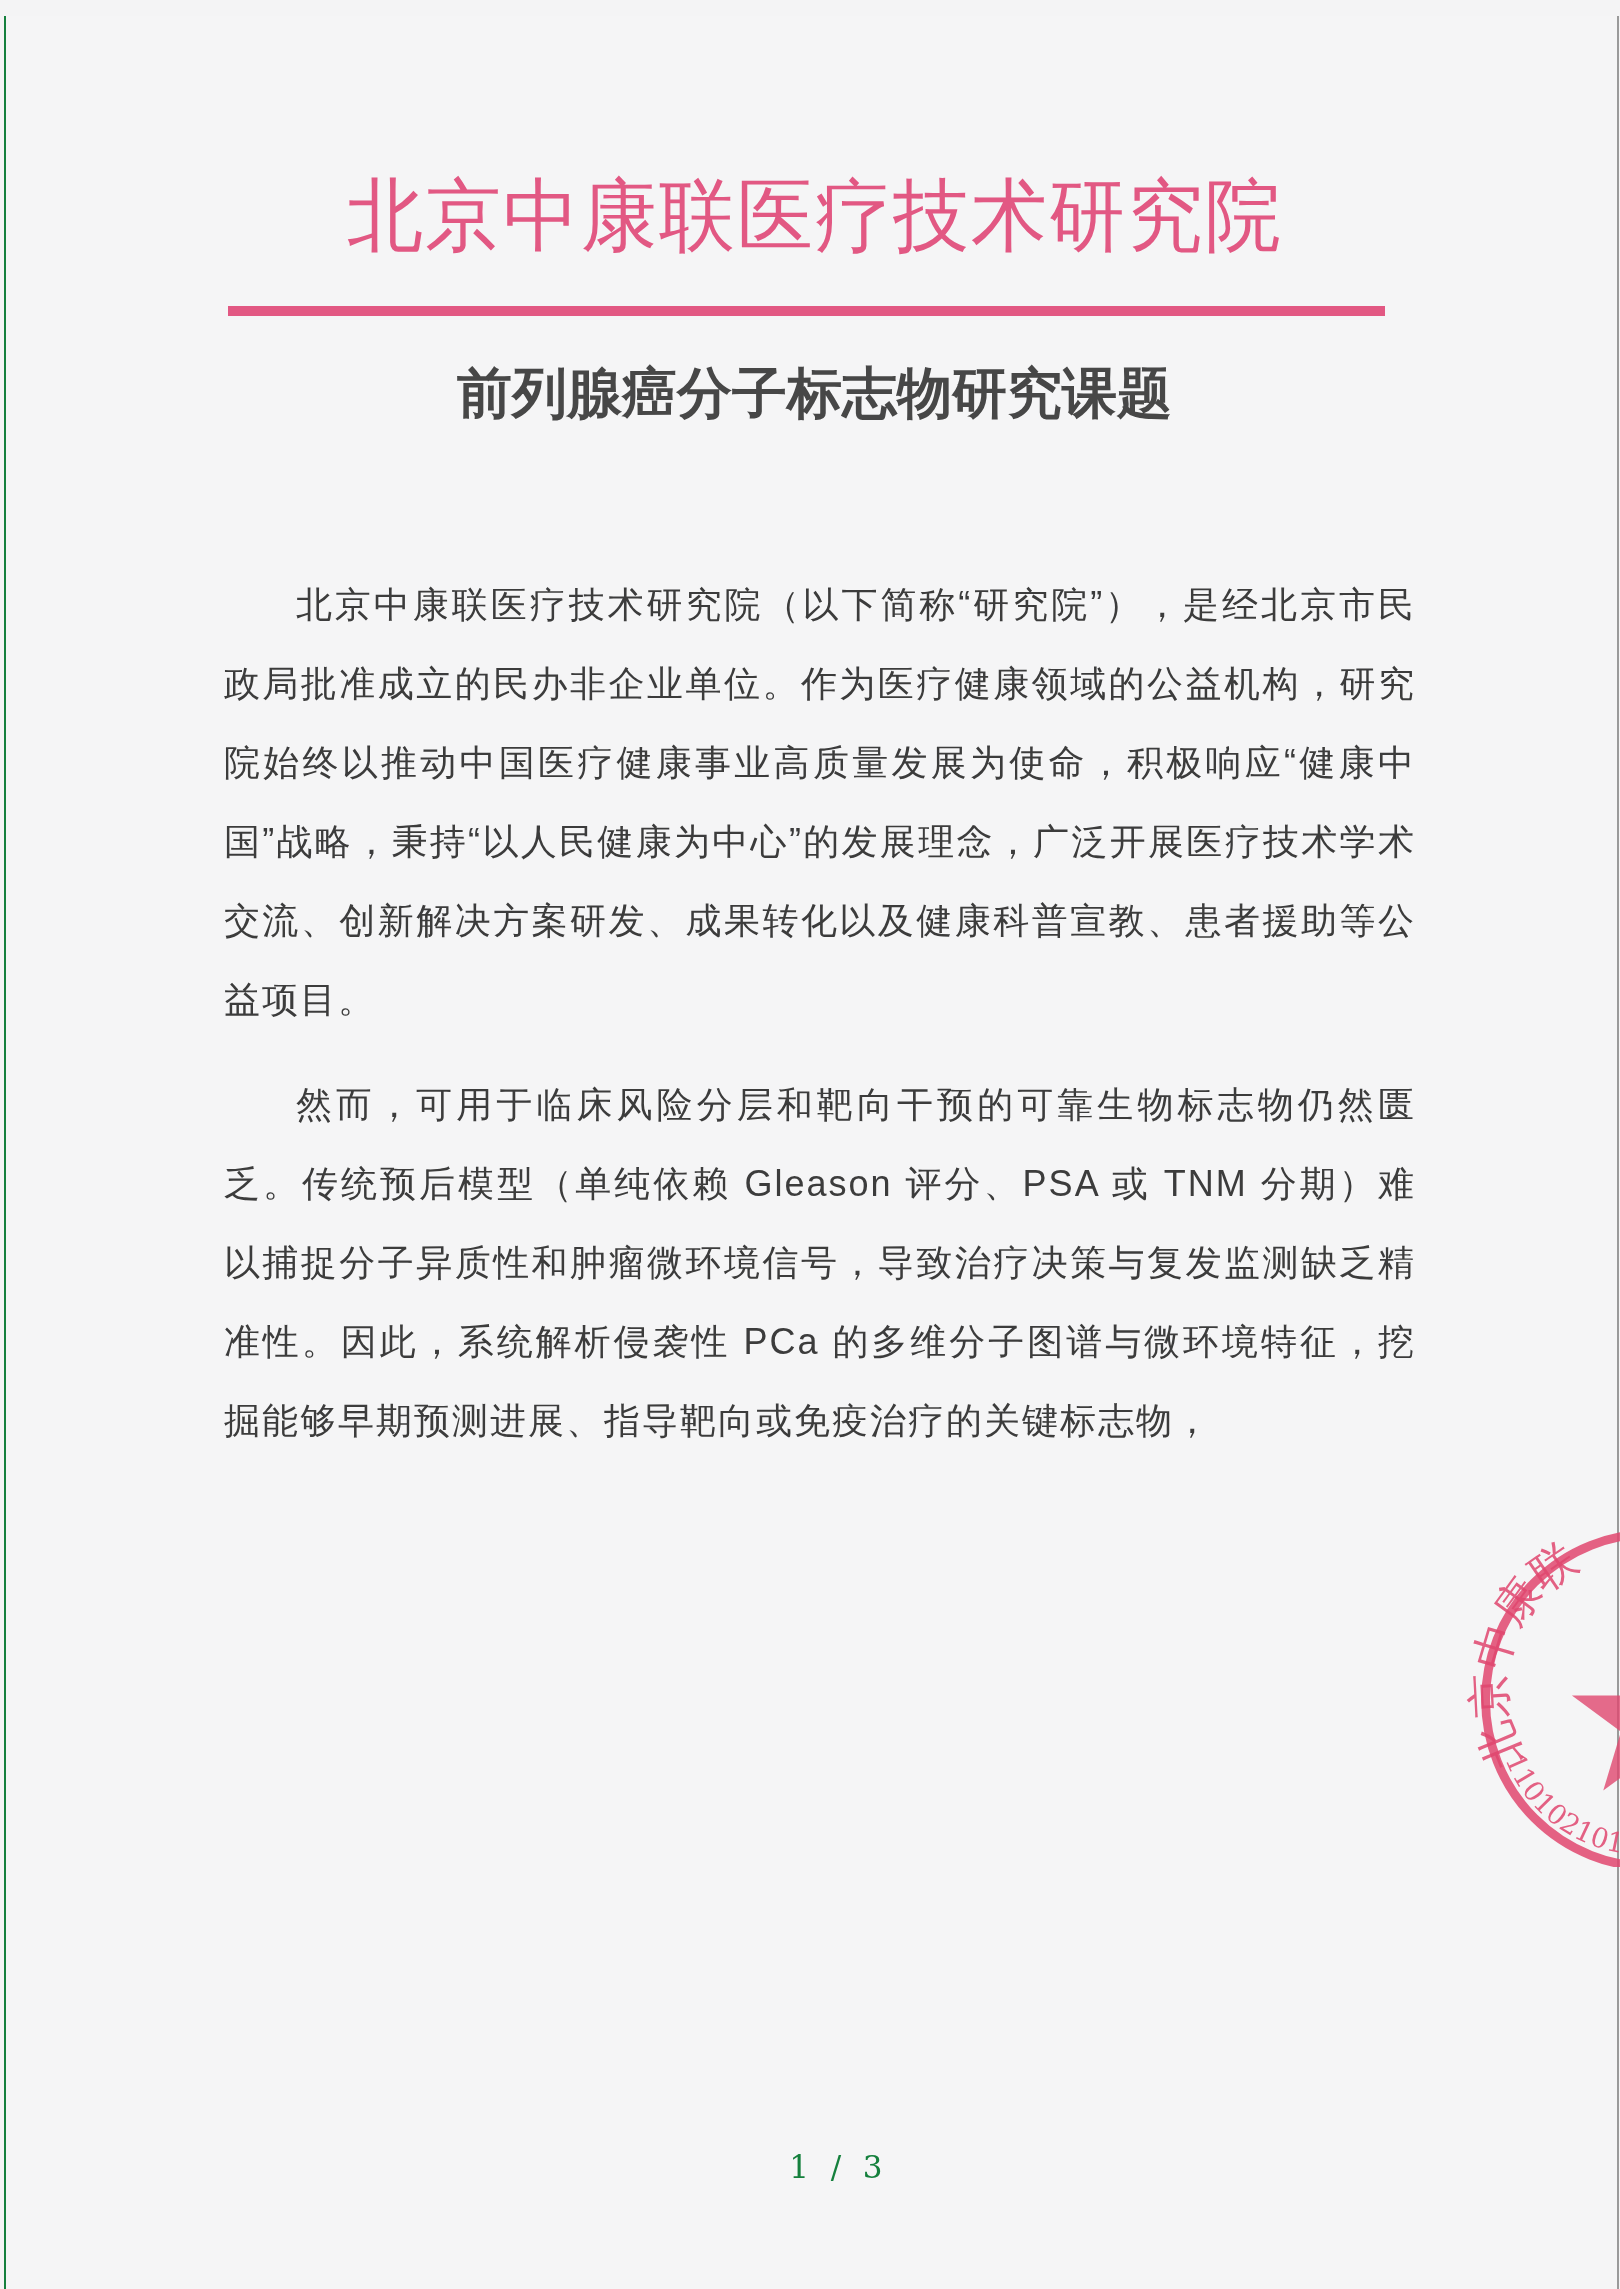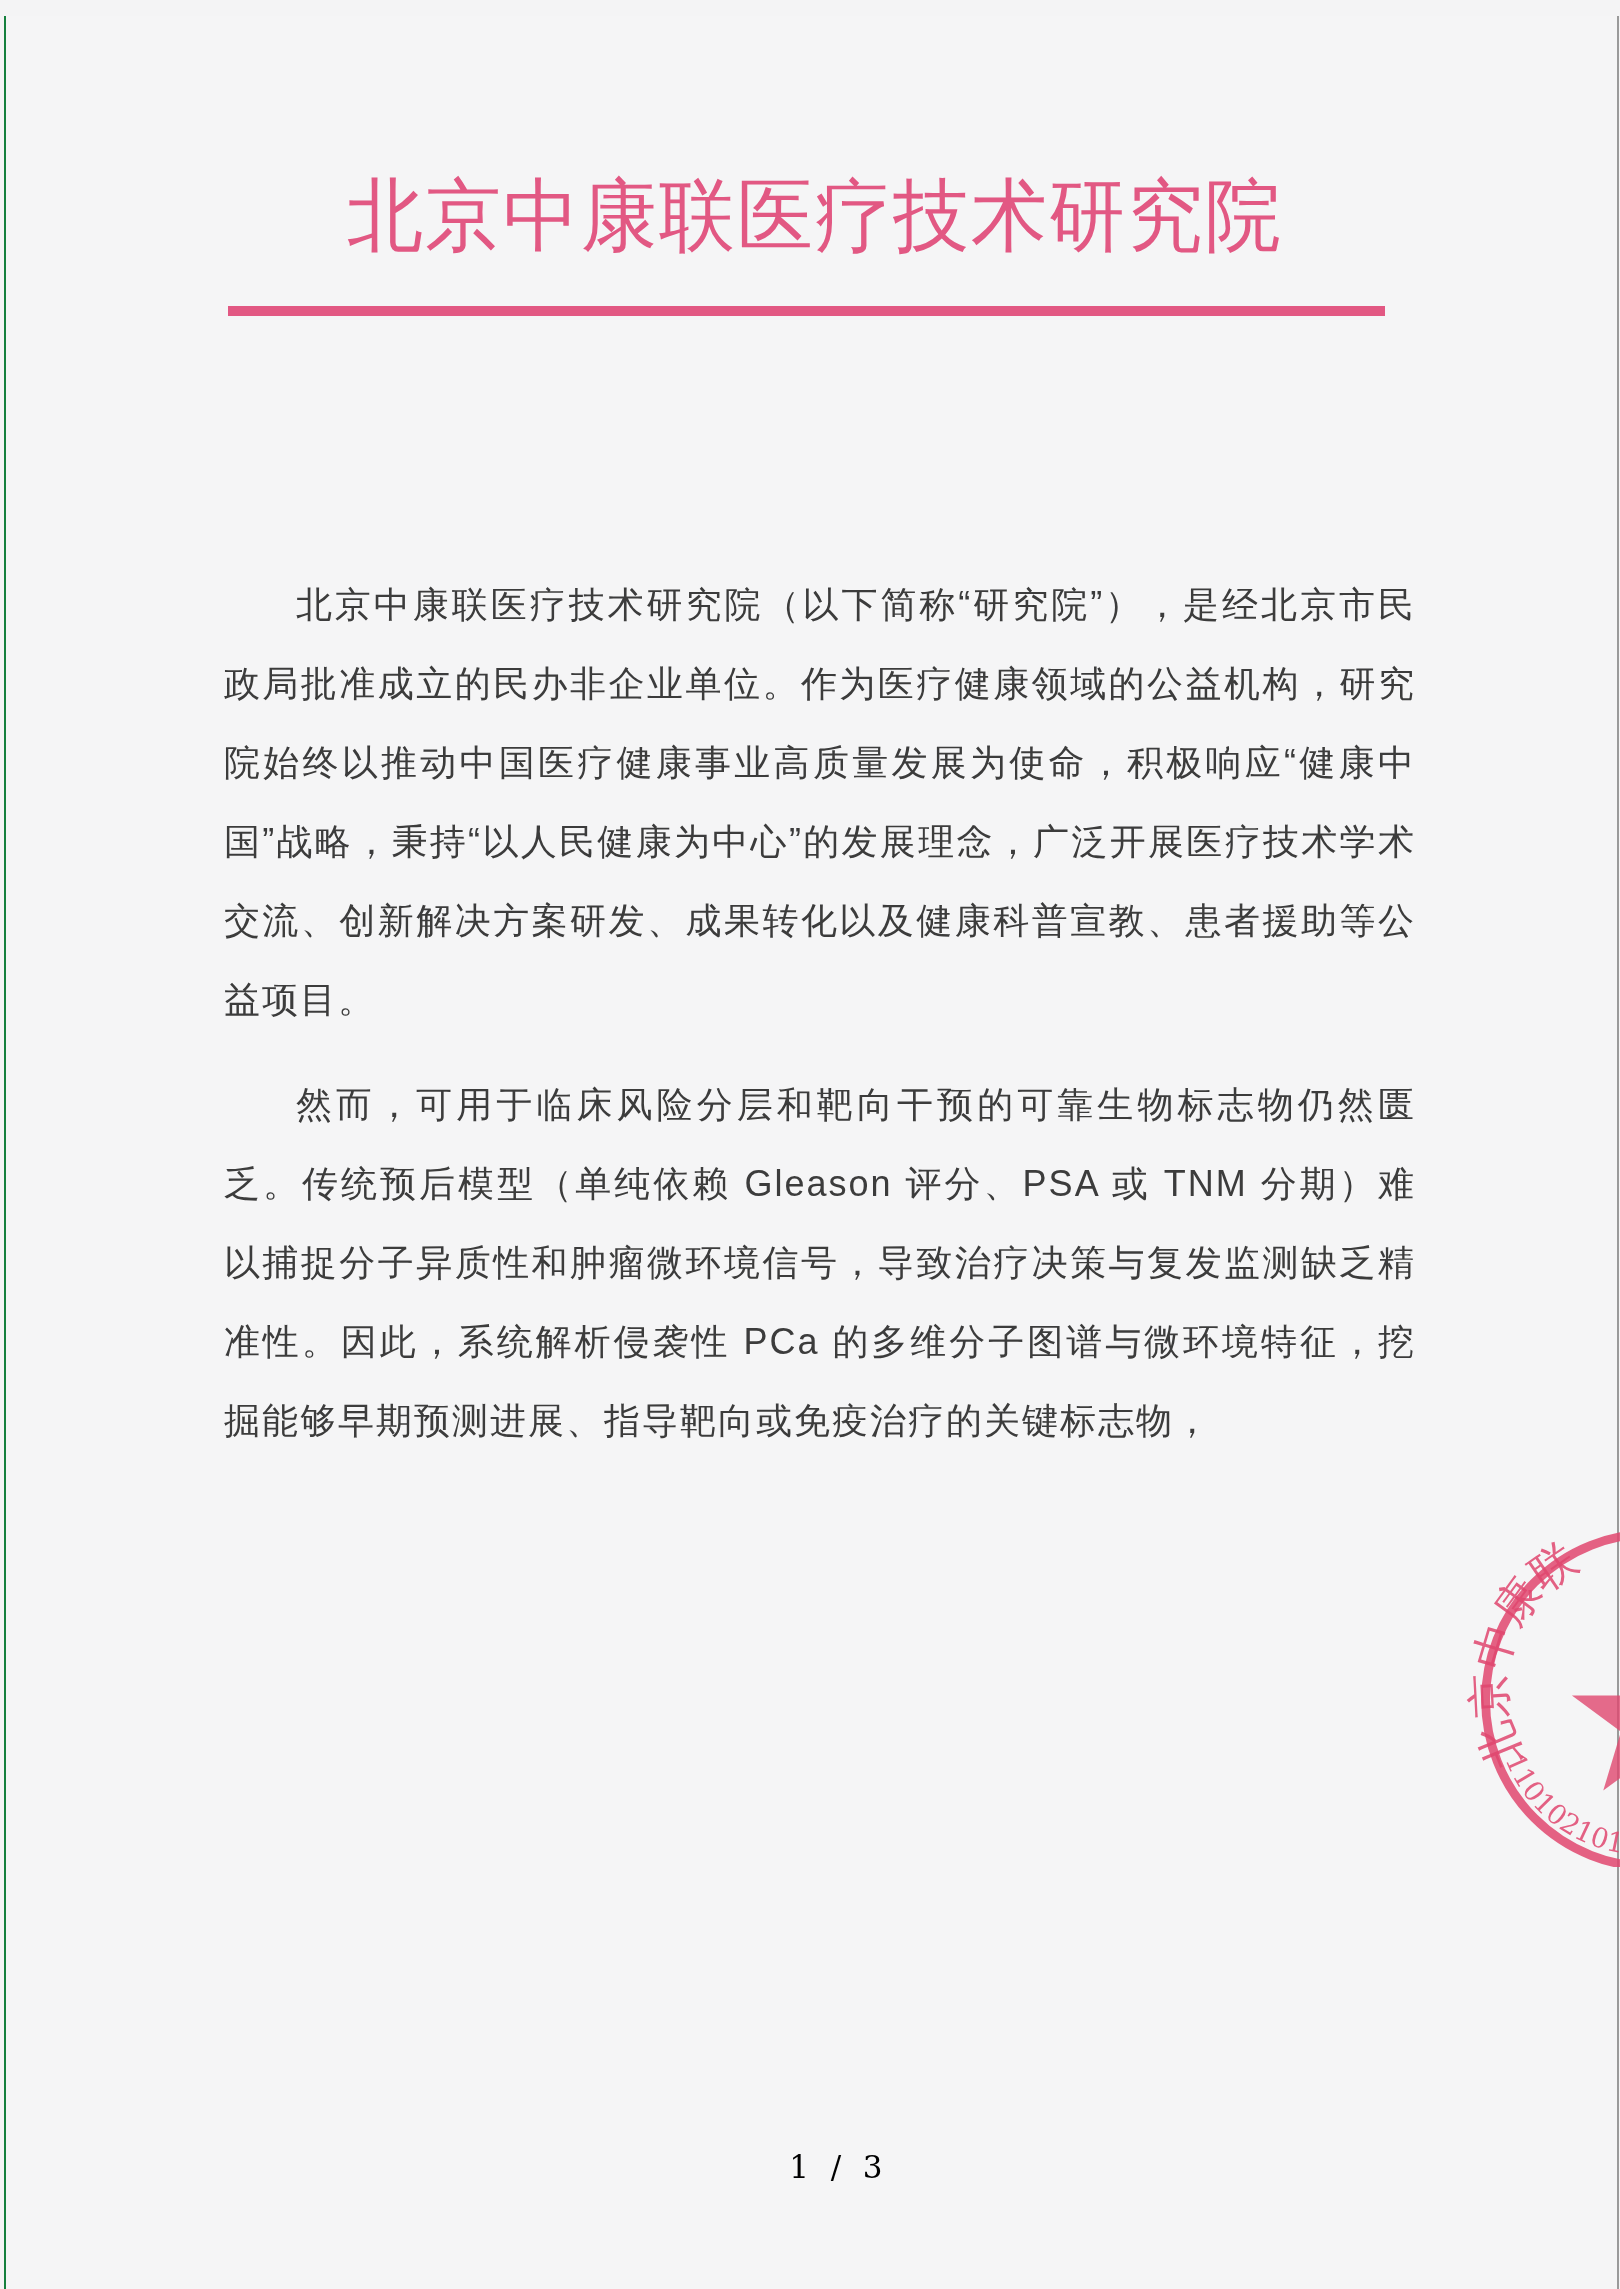--- a/index.html
+++ b/index.html
@@ -51,34 +51,35 @@
     }
     .para { margin: 0; text-indent: 2em; }
     .para.gap { margin-top: 25.5px; }
     .stamp {
       position: absolute; left: 1460px; top: 1498px;
       width: 353px; height: 353px;
     }
     .page-num {
       position: absolute; left: 686px; top: 2133px;
       width: 294px; text-align: center;
-      color: #000000;
+      color: #15803d;
       font-family: "DejaVu Serif", "Liberation Serif", serif;
       font-size: 31px; letter-spacing: 5.9px;
     }
   </style>
 </head>
 <body>
 
 <div class="page">
 
   <div class="org-title">北京中康联医疗技术研究院</div>
   <div class="org-rule"></div>
 
   <div class="doc-title">
+    <div>前列腺癌分子标志物研究课题</div>
   </div>
 
   <div class="body">
     <p class="para">北京中康联医疗技术研究院（以下简称“研究院”），是经北京市民政局批准成立的民办非企业单位。作为医疗健康领域的公益机构，研究院始终以推动中国医疗健康事业高质量发展为使命，积极响应“健康中国”战略，秉持“以人民健康为中心”的发展理念，广泛开展医疗技术学术交流、创新解决方案研发、成果转化以及健康科普宣教、患者援助等公益项目。</p>
     <p class="para gap">然而，可用于临床风险分层和靶向干预的可靠生物标志物仍然匮乏。传统预后模型（单纯依赖 Gleason 评分、PSA 或 TNM 分期）难以捕捉分子异质性和肿瘤微环境信号，导致治疗决策与复发监测缺乏精准性。因此，系统解析侵袭性 PCa 的多维分子图谱与微环境特征，挖掘能够早期预测进展、指导靶向或免疫治疗的关键标志物，</p>
   </div>
 
   <svg class="stamp" viewBox="0 0 360 360">
     <defs>
       <path id="sealArc" d="M 60 250 A 135 135 0 0 1 230 55"></path>

